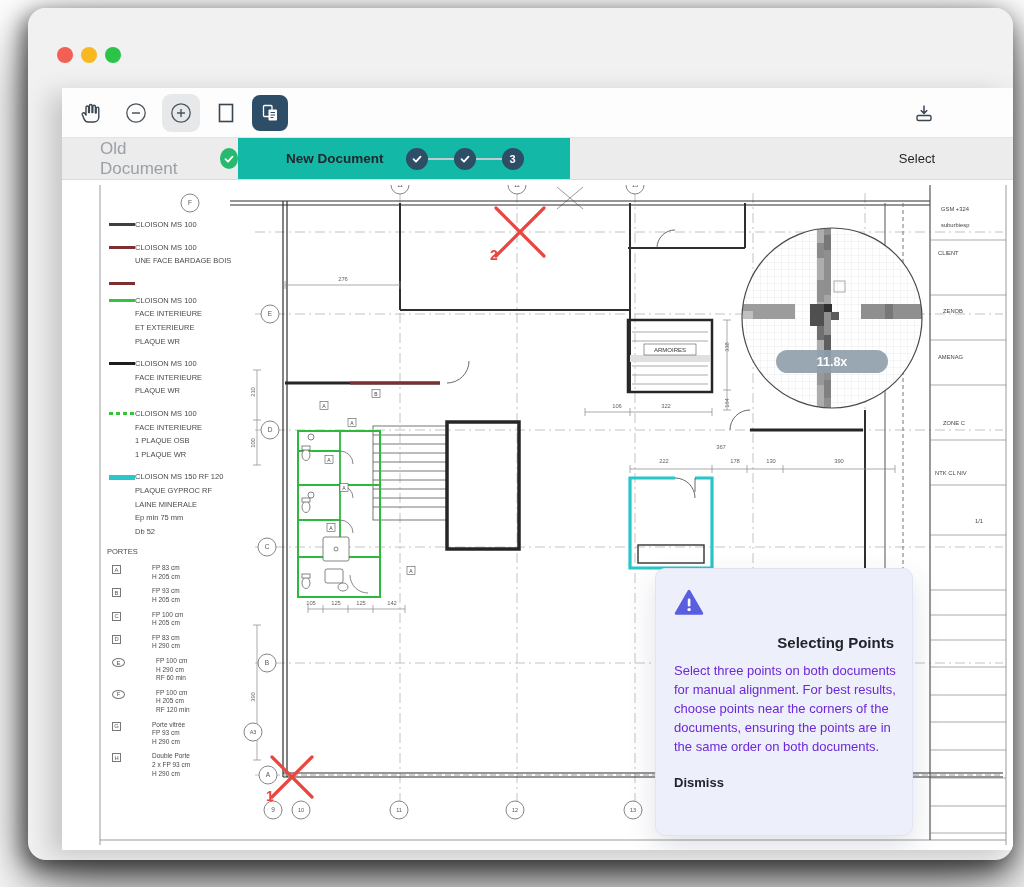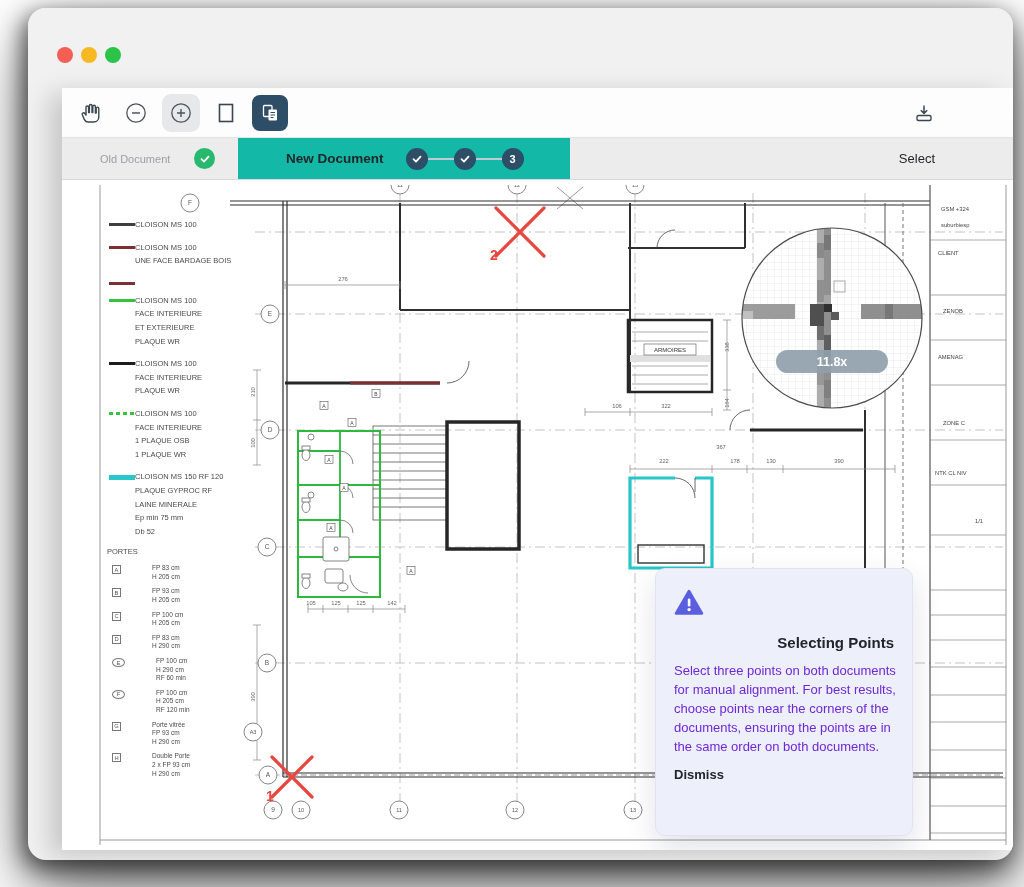--- a/index.html
+++ b/index.html
@@ -26,21 +26,21 @@
   .tool-btn.primary { background:#2e4d66; width:36px; height:36px; border-radius:8px; }
   .tool-btn svg { display:block; }
   .toolbar .spacer { flex:1; }
   .dl-btn { margin-right:70px; }
   
   .tabbar { height:42px; display:flex; align-items:stretch; border-bottom:1px solid #d9dadc; background:#ececed; }
   .tabseg { display:flex; align-items:center; }
   .seg-old { width:176px; background:#ececed; padding-left:38px; gap:24px; }
   .seg-new { width:332px; background:#14b8a6; padding-left:48px; gap:22px; }
   .seg-rest { flex:1; background:#ececed; justify-content:flex-end; padding-right:78px; }
-  .tab-label-old { font-size:11px; color:#9aa0a6; }
+  .tab-label-old { font-size:17px; color:#9aa0a6; }
   .tab-label-new { font-size:13.5px; font-weight:600; color:#23262b; }
   .reset-label { font-size:13px; font-weight:500; color:#23262b; cursor:pointer; }
   .check-green { width:21px; height:21px; border-radius:50%; background:#27b96e; display:flex; align-items:center; justify-content:center; }
   .steps { display:flex; align-items:center; }
   .step-circle { width:22px; height:22px; border-radius:50%; background:#2e4d66; display:flex; align-items:center; justify-content:center; color:#fff; font-size:11px; font-weight:700; }
   .step-line { width:26px; height:2px; background:#c2cad1; }
   
   .canvas { position:relative; height:670px; background:#fff; overflow:hidden; }
   .plan-svg { position:absolute; left:33px; top:5px; }
   
@@ -54,21 +54,21 @@
   .porte-badge { min-width:9px; height:9px; border:0.8px solid #777; font-size:5.8px; display:flex; align-items:center; justify-content:center; color:#555; margin-left:5px; margin-top:1px; padding:0 1px; }
   .porte-badge.oval { border-radius:50%; min-width:13px; }
   .porte-lines { margin-left:31px; }
   .porte-line { font-size:6.5px; line-height:8.6px; white-space:nowrap; }
   
   .popover { position:absolute; left:593px; top:388px; width:258px; height:268px; background:#edf0fa;
     border:1px solid #e0e4f2; border-radius:10px; padding:20px 18px 16px 18px; z-index:30;
     box-shadow:0 12px 30px rgba(40,50,90,.14); }
   .popover h3 { font-size:15px; font-weight:700; color:#21242b; margin:14px 0 10px 0;text-align:right; }
   .popover p { font-size:13px; line-height:19px; color:#6d28d9; width:228px; }
-  .popover .dismiss { display:inline-block; margin-top:11px; font-size:13px; font-weight:600; color:#21242b; cursor:pointer; }
+  .popover .dismiss { display:inline-block; margin-top:19px; font-size:13px; font-weight:600; color:#21242b; cursor:pointer; }
 </style>
 </head>
 <body>
 
 <div class="window">
   <div class="titlebar">
     <div class="traffic t-red"></div>
     <div class="traffic t-yellow"></div>
     <div class="traffic t-green"></div>
   </div>

